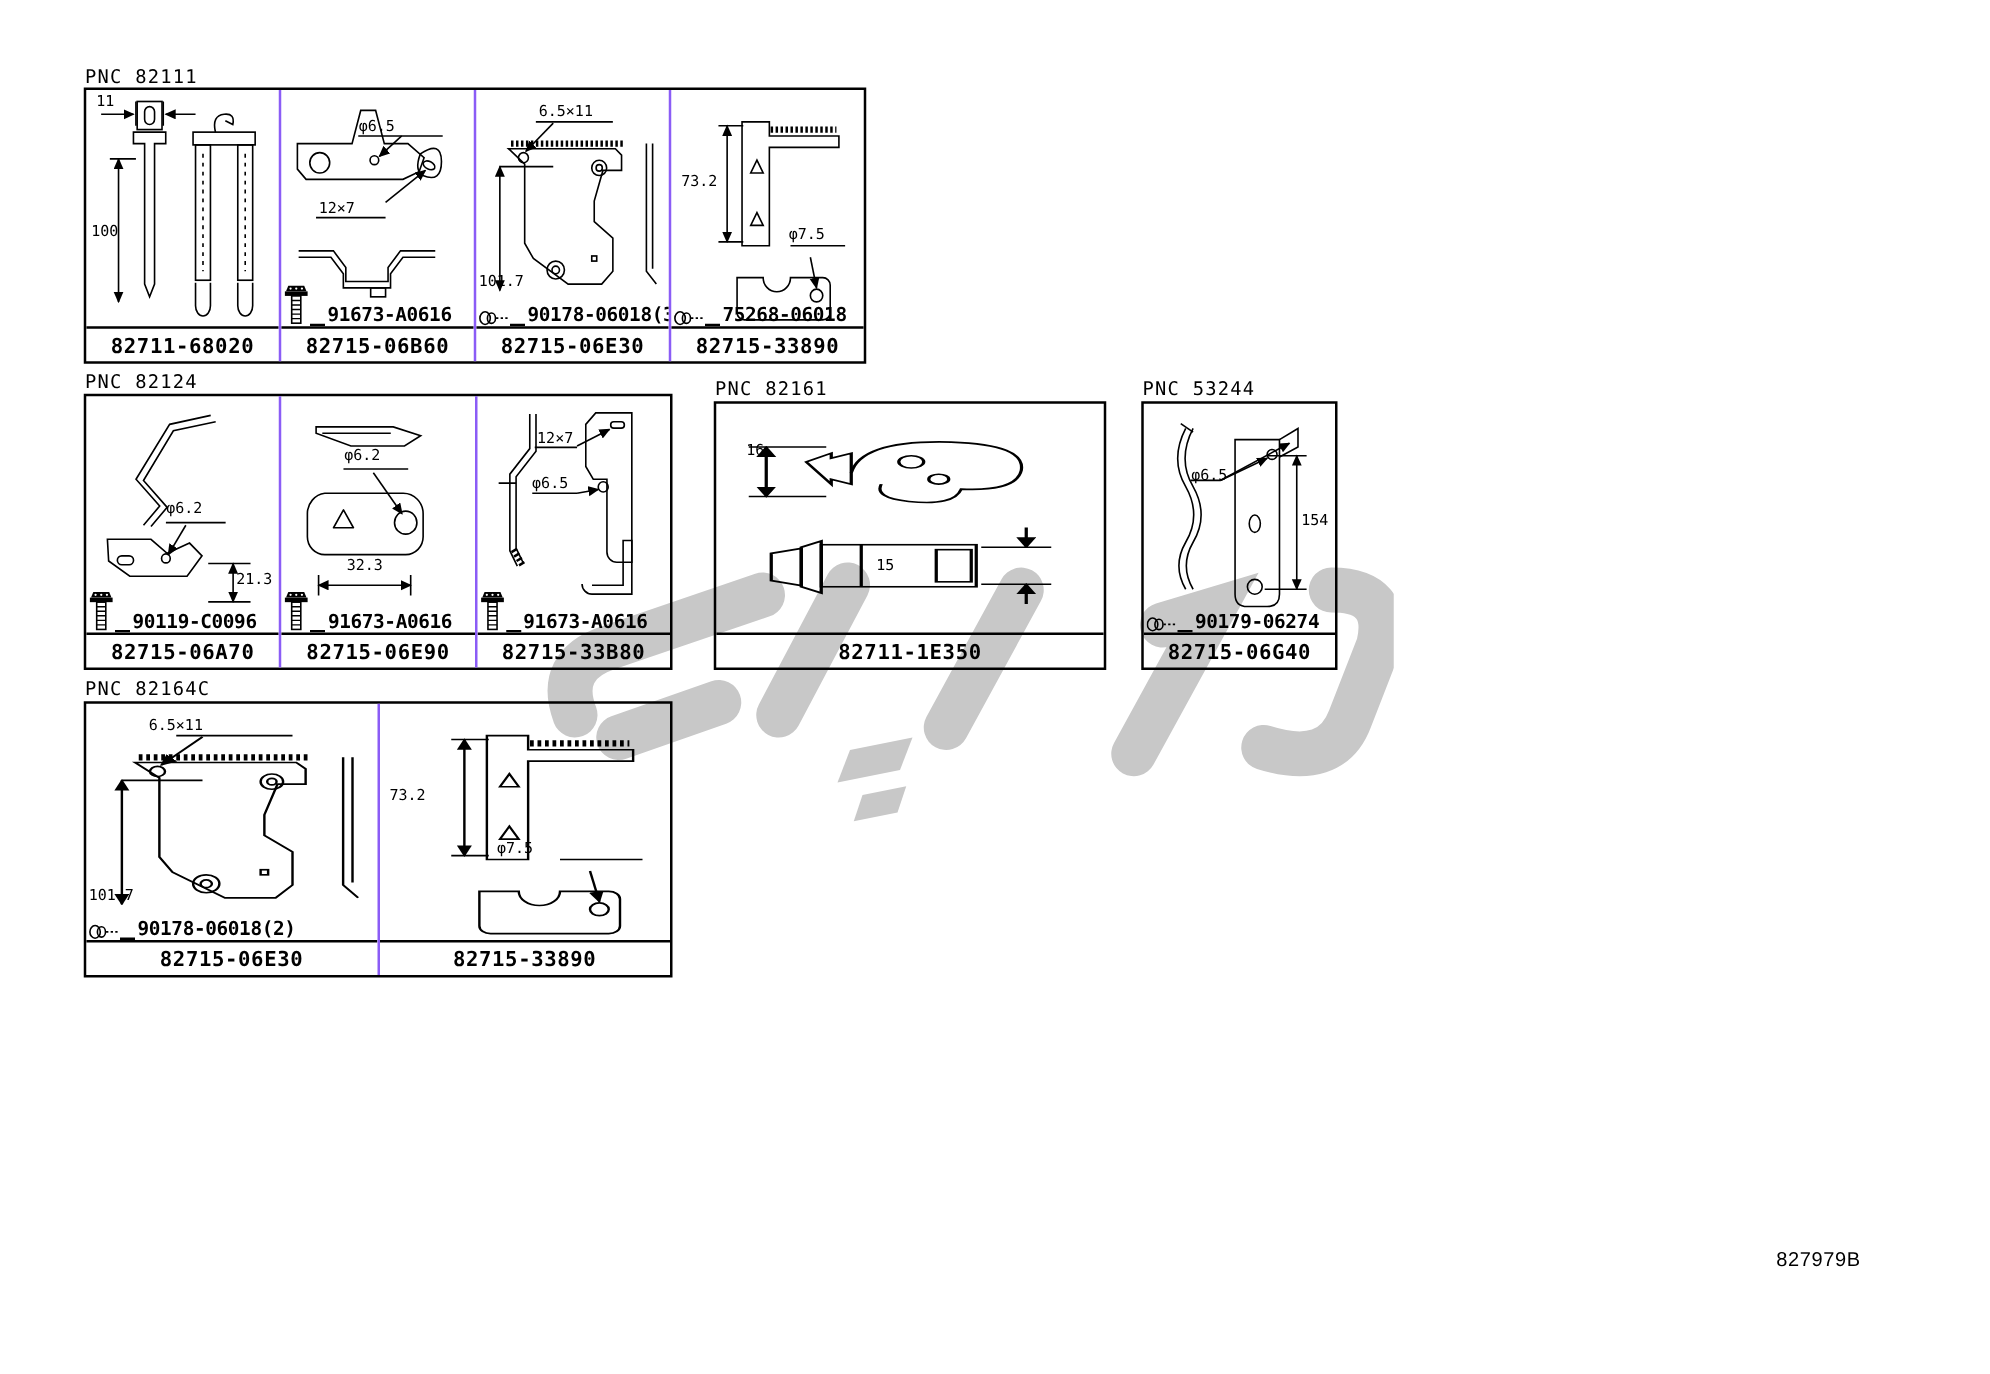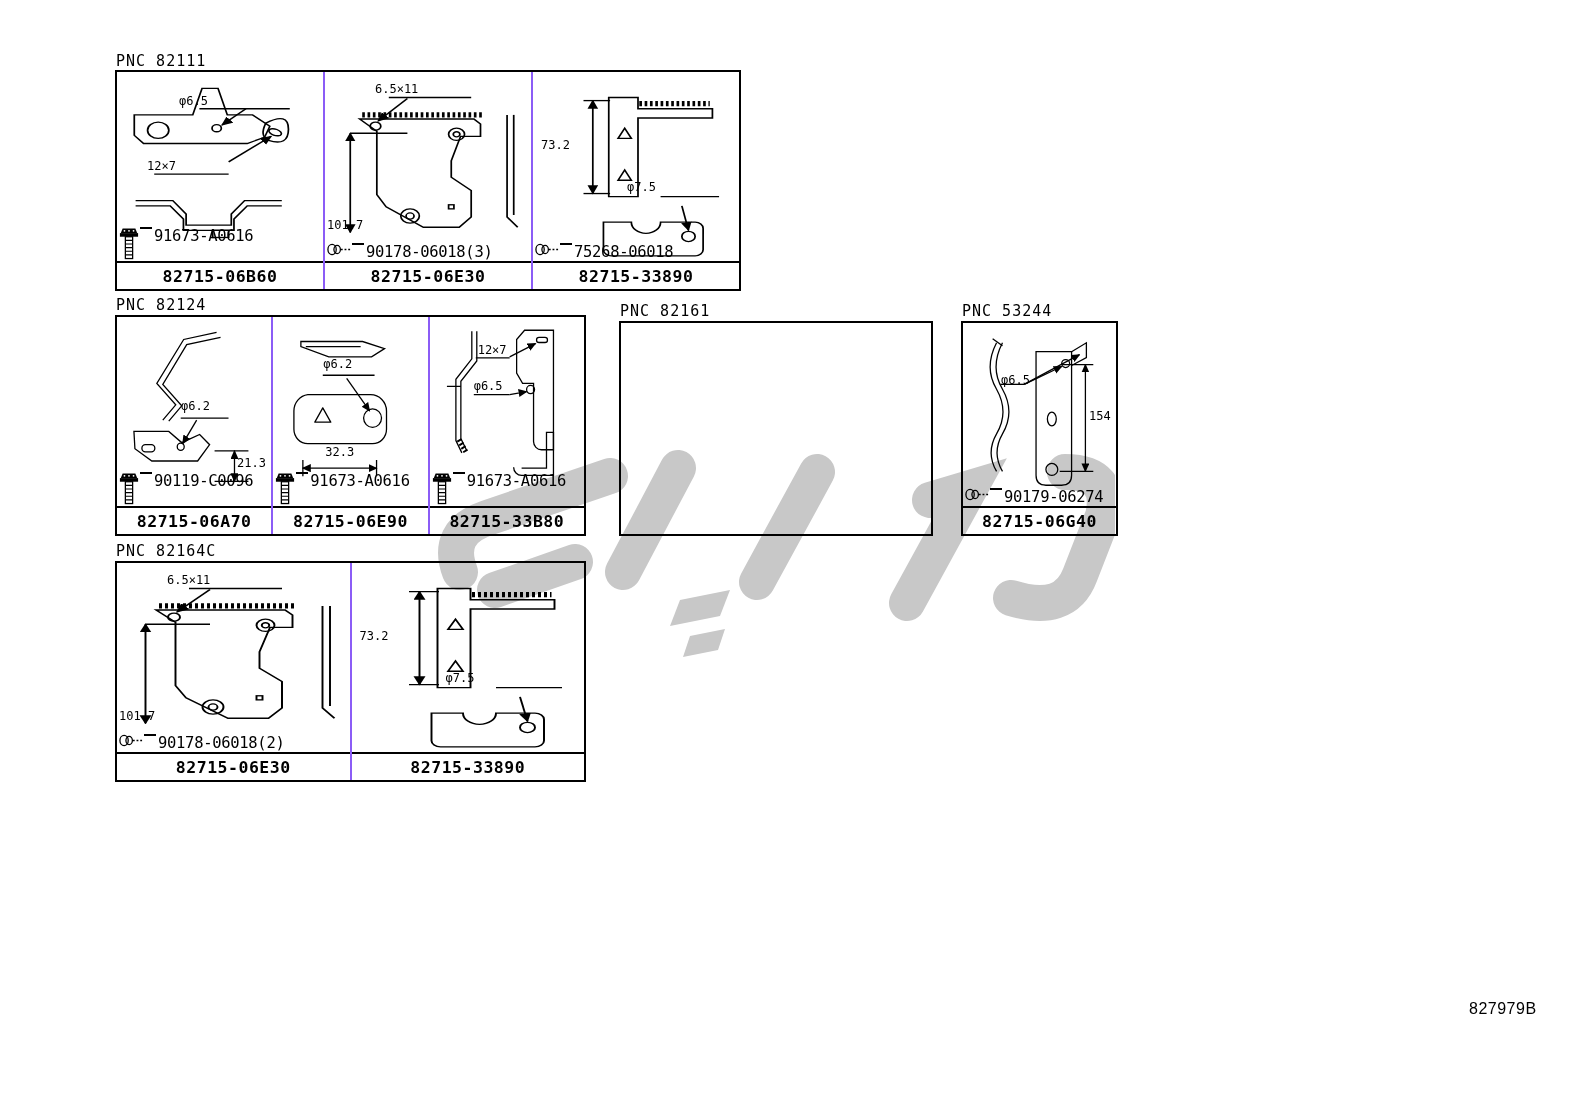--- a/index.html
+++ b/index.html
@@ -1,30 +1,30 @@
 <!DOCTYPE html>
 <html><head>
 <meta charset="utf-8">
 <style>
   html,body{margin:0;padding:0;background:#fff;}
   .canvas{position:relative;width:1592px;height:1099px;background:#fff;overflow:hidden;
           font-family:"DejaVu Sans Mono","Liberation Mono",monospace;color:#000;}
   .wm{position:absolute;left:425px;top:440px;z-index:0;}
-  .layer{position:absolute;inset:0;z-index:1;margin-left:48px;}
+  .layer{position:absolute;inset:0;z-index:1;}
   .pnc{position:absolute;font-size:15px;letter-spacing:1px;white-space:nowrap;}
   .grid{position:absolute;display:flex;border:2px solid #000;}
   .panel{position:relative;flex:1;border-left:2px solid #8b5cf6;overflow:hidden;}
   .panel:first-child{border-left:none;}
   .draw{position:absolute;left:0;top:0;width:100%;height:calc(100% - 26px);}
   .pn-row{position:absolute;left:0;right:0;bottom:0;height:26px;border-top:2px solid #000;
           display:flex;align-items:center;justify-content:center;
           font-weight:bold;font-size:16.5px;letter-spacing:.5px;}
   .dim{position:absolute;font-size:12px;white-space:nowrap;z-index:2;}
-  .fastener{position:absolute;left:2px;right:0;bottom:28px;display:flex;align-items:flex-start;
-            white-space:nowrap;overflow:hidden;font-weight:normal;font-size:15.5px;letter-spacing:-.3px;z-index:2;}
+  .fastener{position:absolute;left:2px;right:0;bottom:28px;display:flex;align-items:flex-end;
+            white-space:nowrap;overflow:hidden;font-weight:bold;font-size:15.5px;letter-spacing:-.3px;z-index:2;}
   .f-bolt{width:20px;height:34px;flex:none;margin-right:1px;}
   .f-clip{width:24px;height:13px;flex:none;margin-right:1px;}
   .lead{width:12px;border-top:2px solid #000;flex:none;margin-right:2px;}
   .doc-code{position:absolute;left:1421px;top:1000px;font-family:"Liberation Sans",sans-serif;
             font-size:16px;letter-spacing:.5px;}
   .defs{position:absolute;width:0;height:0;overflow:hidden;}
 </style>
 </head>
 <body>
 
@@ -270,20 +270,30 @@
       <path d="M265,196 L300,189 L293,210 L258,217 z"></path>
     </g>
   </svg>
 </div>
 
 <div class="layer">
 
 <div class="pnc" style="left:68px;top:52px">PNC 82111</div>
 <div class="grid" style="left:67px;top:70px;width:622px;height:217px">
 
+  <div class="panel">
+    <svg class="draw" viewBox="0 0 155 187" preserveAspectRatio="none">
+            <use href="#s68020"></use>
+          </svg>
+    <span class="dim" style="left:8px;top:2px">11</span>
+    <span class="dim" style="left:4px;top:106px">100</span>
+    <div class="pn-row">
+            <span>82711-68020</span>
+          </div>
+  </div>
 
   <div class="panel">
     <svg class="draw" viewBox="0 0 155 187" preserveAspectRatio="none">
             <use href="#s06b60"></use>
           </svg>
     <span class="dim" style="left:62px;top:22px">φ6.5</span>
     <span class="dim" style="left:30px;top:87px">12×7</span>
     <div class="fastener">
       <svg class="f-bolt" viewBox="0 0 22 36">
               <use href="#sbolt"></use>
@@ -387,20 +397,30 @@
     </div>
     <div class="pn-row">
             <span>82715-33B80</span>
           </div>
   </div>
 </div>
 
 <div class="pnc" style="left:572px;top:302px">PNC 82161</div>
 <div class="grid" style="left:571px;top:321px;width:310px;height:211px">
 
+  <div class="panel">
+    <svg class="draw" viewBox="0 0 155 187" preserveAspectRatio="none">
+            <use href="#s1e350"></use>
+          </svg>
+    <span class="dim" style="left:24px;top:30px">16</span>
+    <span class="dim" style="left:128px;top:122px">15</span>
+    <div class="pn-row">
+            <span>82711-1E350</span>
+          </div>
+  </div>
 
 </div>
 
 <div class="pnc" style="left:914px;top:302px">PNC 53244</div>
 <div class="grid" style="left:913px;top:321px;width:153px;height:211px">
 
   <div class="panel">
     <svg class="draw" viewBox="0 0 155 187" preserveAspectRatio="none">
             <use href="#s06g40"></use>
           </svg>

